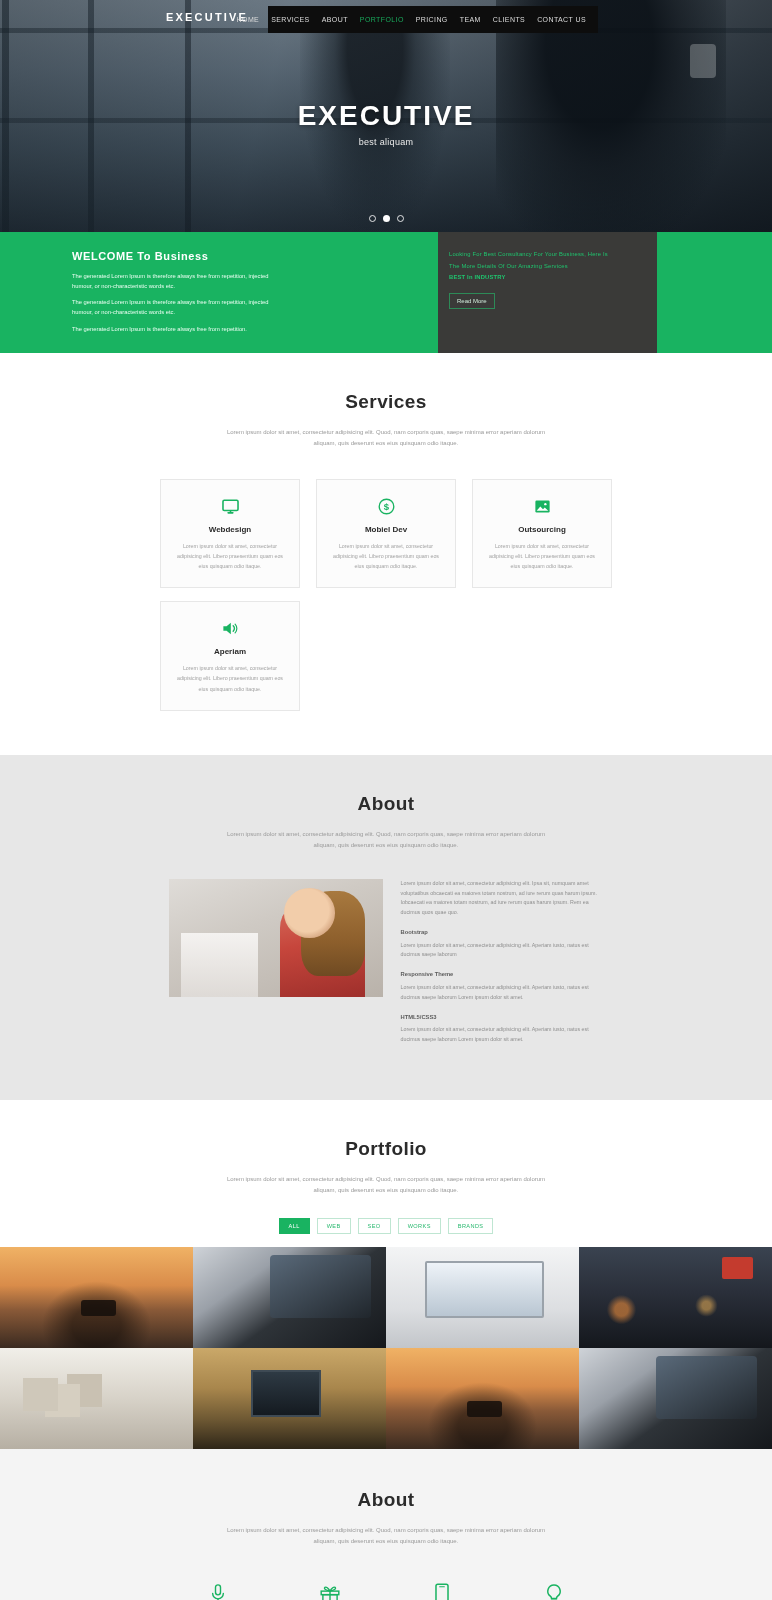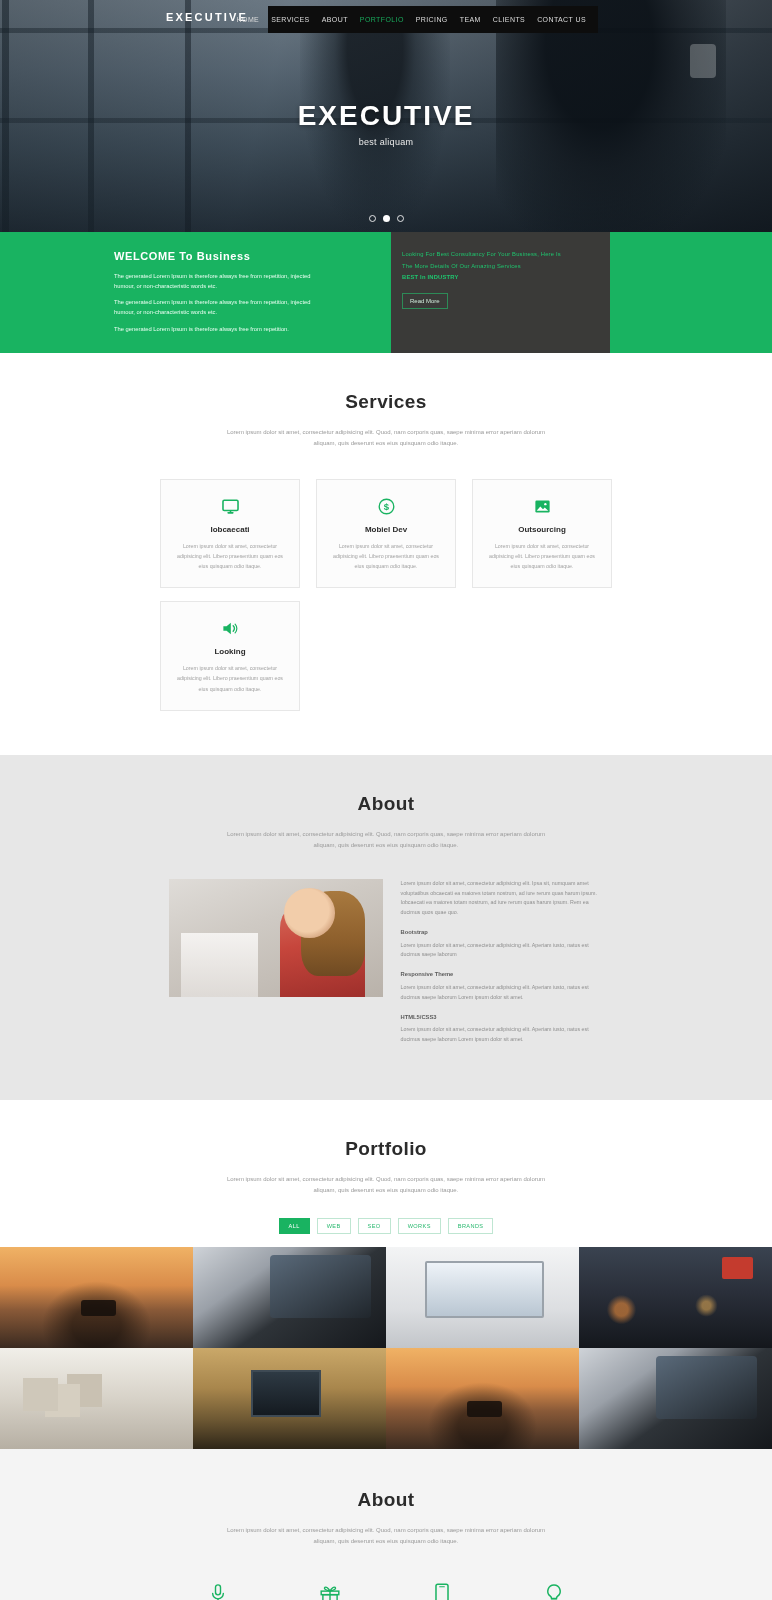--- a/index.html
+++ b/index.html
@@ -87,21 +87,21 @@
     cursor: pointer;
   }
   .dot.active { background: #ffffff; }
 
   
   .welcome {
     display: flex; height: 121px;
     background: #19b361;
   }
   .welcome-left {
-    width: 391px; padding: 18px 28px 0 114px;
+    width: 438px; padding: 18px 28px 0 72px;
   }
   .welcome-title {
     color: #fff; font-size: 11px; font-weight: bold; letter-spacing: .6px;
     margin-bottom: 9px;
   }
   .welcome-p {
     color: #eafff2; font-size: 5.8px; line-height: 1.75; margin-bottom: 6px;
     max-width: 200px;
   }
   .welcome-right {
@@ -287,21 +287,21 @@
 
 
     <div class="card">
       <div class="card-icon">
         <svg width="19" height="19" viewBox="0 0 24 24">
             <rect x="2.5" y="4" width="19" height="13" rx="1.6" fill="none" stroke="#19b361" stroke-width="2"></rect>
             <path d="M9 20h6" stroke="#19b361" stroke-width="2" stroke-linecap="round"></path>
             <path d="M12 17v3" stroke="#19b361" stroke-width="2"></path>
           </svg>
       </div>
-      <div class="card-title">Iobcaecati</div>
+      <div class="card-title">Webdesign</div>
       <div class="card-text">Lorem ipsum dolor sit amet, consectetur adipisicing elit. Libero praesentium quam eos eius quisquam odio itaque.</div>
     </div>
 
     <div class="card">
       <div class="card-icon">
         <svg width="19" height="19" viewBox="0 0 24 24">
             <circle cx="12" cy="12" r="9.2" fill="none" stroke="#19b361" stroke-width="1.7"></circle>
             <text x="12" y="16.6" font-size="12" font-weight="bold" fill="#19b361" text-anchor="middle" font-family="Liberation Sans, sans-serif">$</text>
           </svg>
       </div>
@@ -323,21 +323,21 @@
     </div>
 
     <div class="card">
       <div class="card-icon">
         <svg width="19" height="19" viewBox="0 0 24 24">
             <path d="M3 9.2h4L12.4 4.6v14.8L7 14.8H3z" fill="#19b361"></path>
             <path d="M15.4 8.6a5 5 0 0 1 0 6.8" fill="none" stroke="#19b361" stroke-width="1.7" stroke-linecap="round"></path>
             <path d="M17.8 6.4a8.2 8.2 0 0 1 0 11.2" fill="none" stroke="#19b361" stroke-width="1.5" stroke-linecap="round"></path>
           </svg>
       </div>
-      <div class="card-title">Looking</div>
+      <div class="card-title">Aperiam</div>
       <div class="card-text">Lorem ipsum dolor sit amet, consectetur adipisicing elit. Libero praesentium quam eos eius quisquam odio itaque.</div>
     </div>
 
   </div>
 </section>
 
 <section class="section about">
   <h2 class="sec-title">About</h2>
   <p class="sec-desc">Lorem ipsum dolor sit amet, consectetur adipisicing elit. Quod, nam corporis quas, saepe minima error aperiam dolorum aliquam, quis deserunt eos eius quisquam odio itaque.</p>
 

